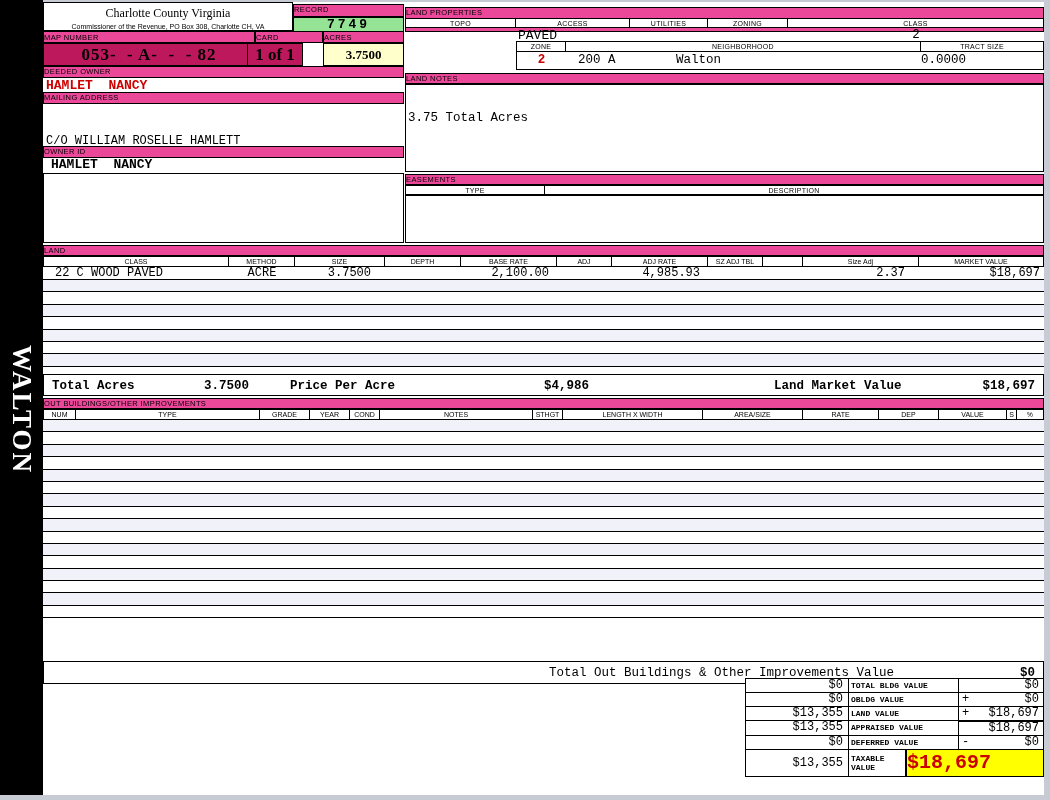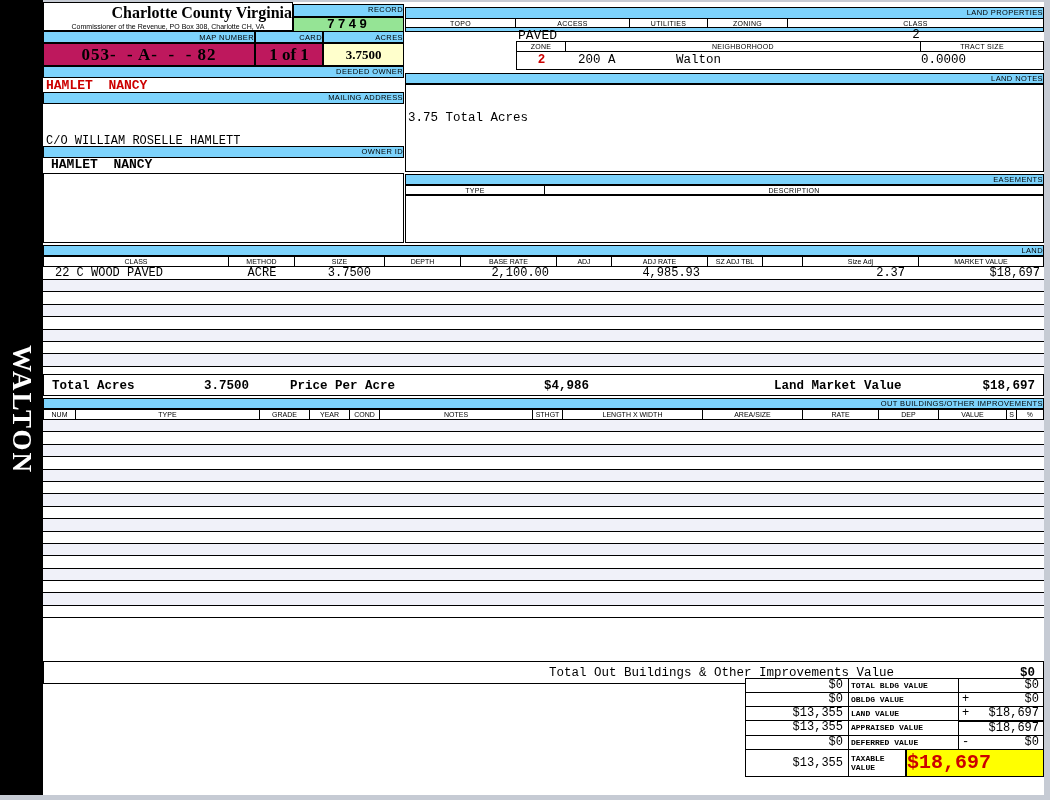--- a/index.html
+++ b/index.html
@@ -8,32 +8,32 @@
   .page { position:absolute; left:0; top:0; width:1050px; height:800px; overflow:hidden; }
 
   .black-strip { position:absolute; left:0; top:0; width:43px; height:795px; background:#000; }
   .vlabel { position:absolute; left:6px; top:345px; color:#fff;
             font-family:"Liberation Serif", serif; font-weight:bold; font-size:27px;
             writing-mode:vertical-rl; letter-spacing:2px; }
 
   .content { position:absolute; left:43px; top:2px; width:1001px; height:793px; background:#fff; }
 
   .abs { position:absolute; }
-  .bar { background:#7dd3fc; border:1px solid #000; font-size:7.5px; text-align:right;
-         line-height:10px; letter-spacing:0.4px; font-weight:normal;padding-left:18px; }
+  .bar { background:#ec4899; border:1px solid #000; font-size:7.5px; text-align:left;
+         line-height:10px; letter-spacing:0.4px; font-weight:normal; }
   .hcell { border:1px solid #000; border-left:none; background:#fff; font-size:7px;
            text-align:center; line-height:9px; letter-spacing:0.3px; overflow:hidden; }
   .hcell.first { border-left:1px solid #000; }
   .mono { font-family:"Liberation Mono","DejaVu Sans Mono",monospace; white-space:pre; }
   .b { font-weight:bold; }
   .red { color:#cc0000; }
 
   
   .county-box { left:0; top:0; width:250px; height:29px; border:1px solid #000; text-align:center; }
-  .county-title { font-family:"Liberation Serif",serif; font-weight:bold; font-size:16px; line-height:20px;text-align:right; }
+  .county-title { font-family:"Liberation Serif",serif; font-weight:normal; font-size:12px; line-height:20px; }
   .county-sub { font-size:7px; line-height:8px; }
 
   .record-bar { left:250px; top:2px; width:111px; height:13px; }
   .record-val { left:250px; top:15px; width:111px; height:15px; background:#95e495; border:1px solid #000;
                 text-align:center; font-size:13px; line-height:13px; letter-spacing:3px; }
 
   .yellow { background:#be185d; }
   .cream { background:#ffffcc; }
 
   .idhdr { top:29px; height:12px; line-height:11px; }
@@ -97,21 +97,21 @@
       <div class="county-sub">Commissioner of the Revenue, PO Box 308, Charlotte CH, VA</div>
     </div>
     <div class="abs bar record-bar">RECORD</div>
     <div class="abs record-val mono b">7749</div>
 
     <div class="abs bar idhdr" style="left:0;width:212px;">MAP NUMBER</div>
     <div class="abs bar idhdr" style="left:212px;width:68px;">CARD</div>
     <div class="abs bar idhdr" style="left:280px;width:81px;">ACRES</div>
 
     <div class="abs idval yellow mono" style="left:0;width:212px;font-family:'Liberation Serif',serif;letter-spacing:1px;">053-  - A-  -  - 82</div>
-    <div class="abs idval yellow" style="left:212px;width:68px;">1 of 1</div>
+    <div class="abs idval yellow" style="left:204px;width:56px;">1 of 1</div>
     <div class="abs idval cream mono b" style="left:280px;width:81px;font-size:13px;">3.7500</div>
 
     <div class="abs bar fullbar-l" style="top:64px;">DEEDED OWNER</div>
     <div class="abs ownval mono b red" style="top:77px;padding-left:3px;">HAMLET  NANCY</div>
 
     <div class="abs bar fullbar-l" style="top:90px;">MAILING ADDRESS</div>
     <div class="abs mono" style="left:3px;top:103px;width:358px;font-size:12px;line-height:14.5px;">
       <div>C/O WILLIAM ROSELLE HAMLETT</div>
       <div>511 NEWPORT DRIVE</div>
       <div>PITTSBURGH, PA 15235-5235</div>

